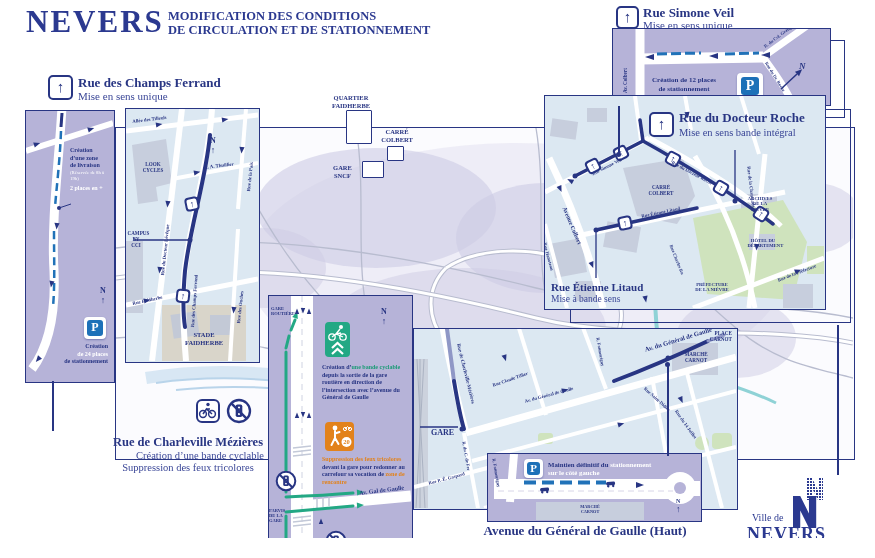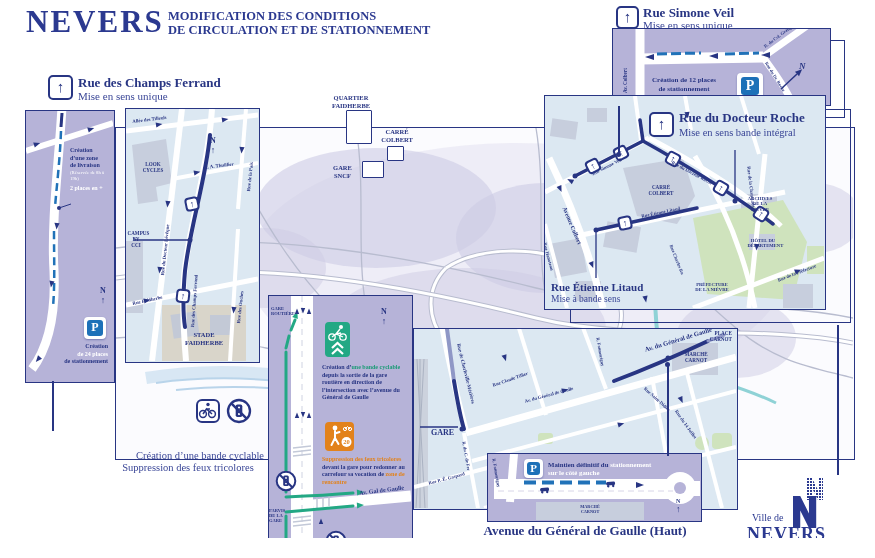--- a/index.html
+++ b/index.html
@@ -414,20 +414,21 @@
   <div class="abs" style="left:226px;top:398px;width:26px;height:26px;">
     <svg width="26" height="26" viewBox="0 0 22 22">
       <circle cx="11" cy="11" r="9.3" fill="#fff" stroke="#283583" stroke-width="2"></circle>
       <rect x="8.2" y="5.5" width="5.6" height="10.5" rx="1.5" fill="#283583"></rect>
       <circle cx="11" cy="8" r=".9" fill="#fff"></circle>
         <circle cx="11" cy="10.8" r=".9" fill="#fff"></circle>
         <circle cx="11" cy="13.6" r=".9" fill="#fff"></circle>
       <line x1="4.5" y1="4.5" x2="17.5" y2="17.5" stroke="#283583" stroke-width="2"></line>
     </svg>
   </div>
+  <div class="abs ttl" style="left:112px;top:436px;width:152px;text-align:center;font-size:12.5px;">Rue de Charleville Mézières</div>
   <div class="abs sub" style="left:112px;top:450px;width:152px;text-align:right;font-size:10.5px;">Création d’une bande cyclable</div>
   <div class="abs sub" style="left:112px;top:462px;width:152px;text-align:center;font-size:10.5px;">Suppression des feux tricolores</div>
 
   <div class="panel lmap" style="left:413px;top:328px;width:325px;height:182px;">
     <svg width="322" height="179" viewBox="0 0 322 179">
       <rect x="0" y="30" width="14" height="149" fill="#ccd2dd"></rect>
       <path d="M3,30 L11,179 M10,30 L2,179 M6,30 L6,179" stroke="#aab2c2" stroke-width="1" fill="none"></path>
       <rect x="258" y="14" width="46" height="32" fill="#c7cedd"></rect>
       <rect x="124" y="104" width="15" height="11" rx="3" fill="#cfe3bd"></rect>
       <circle cx="288" cy="114" r="7" fill="#cfe3bd"></circle>

